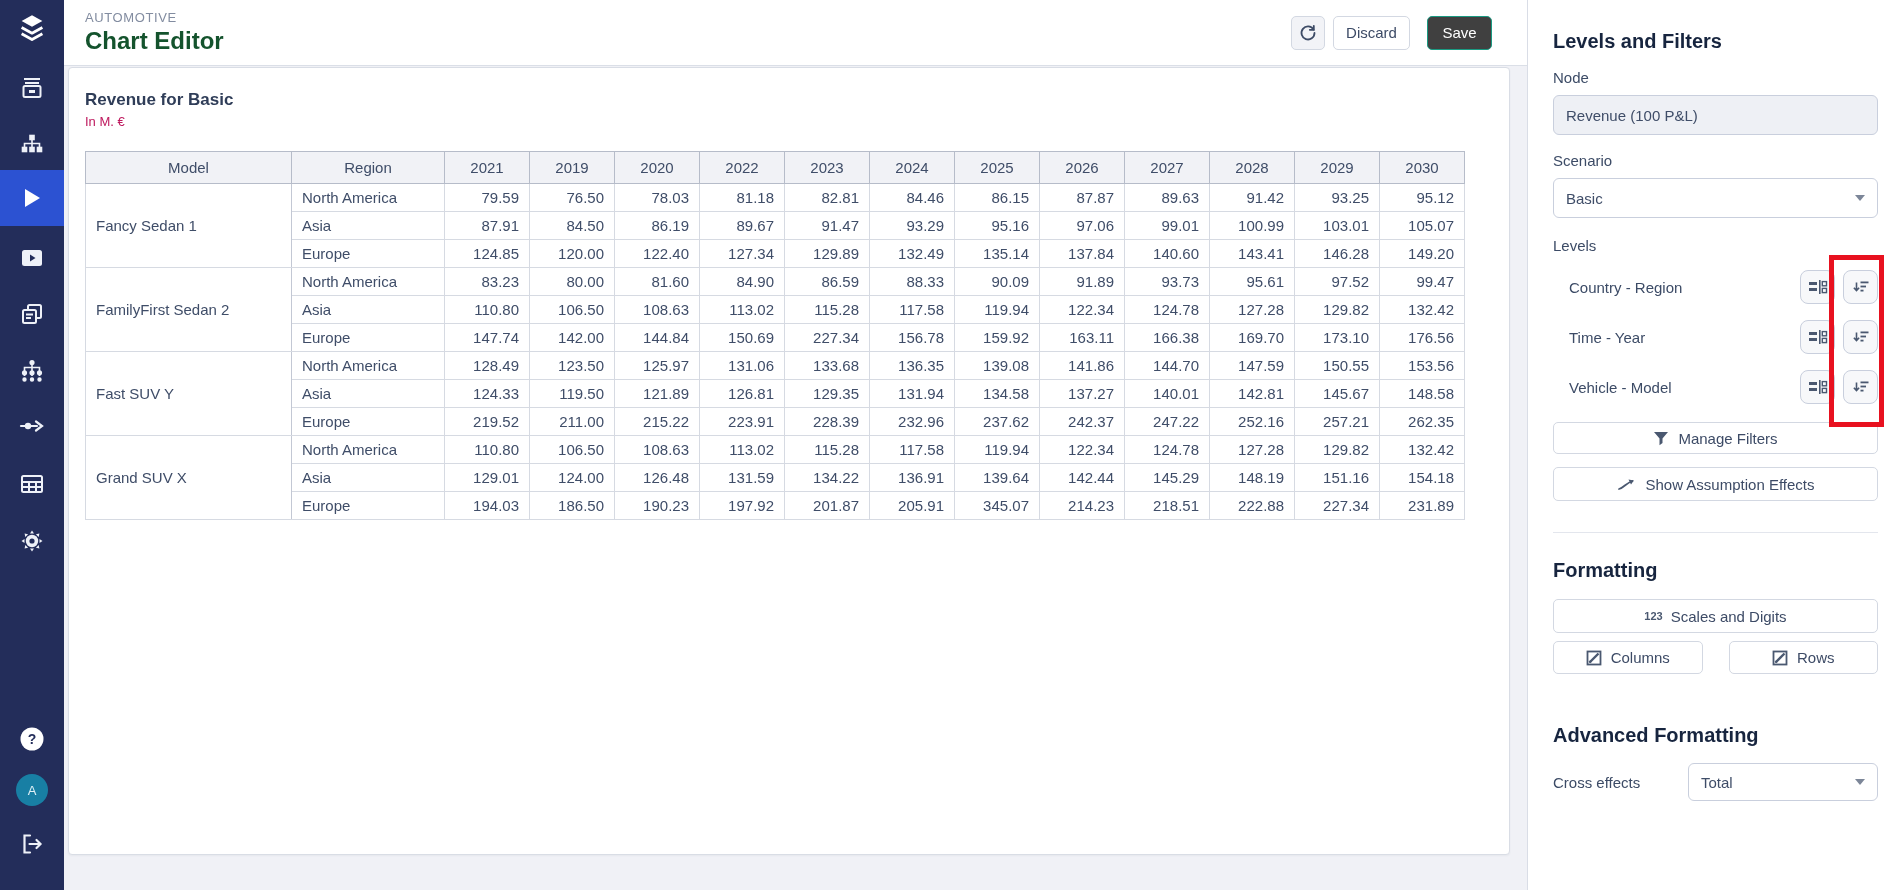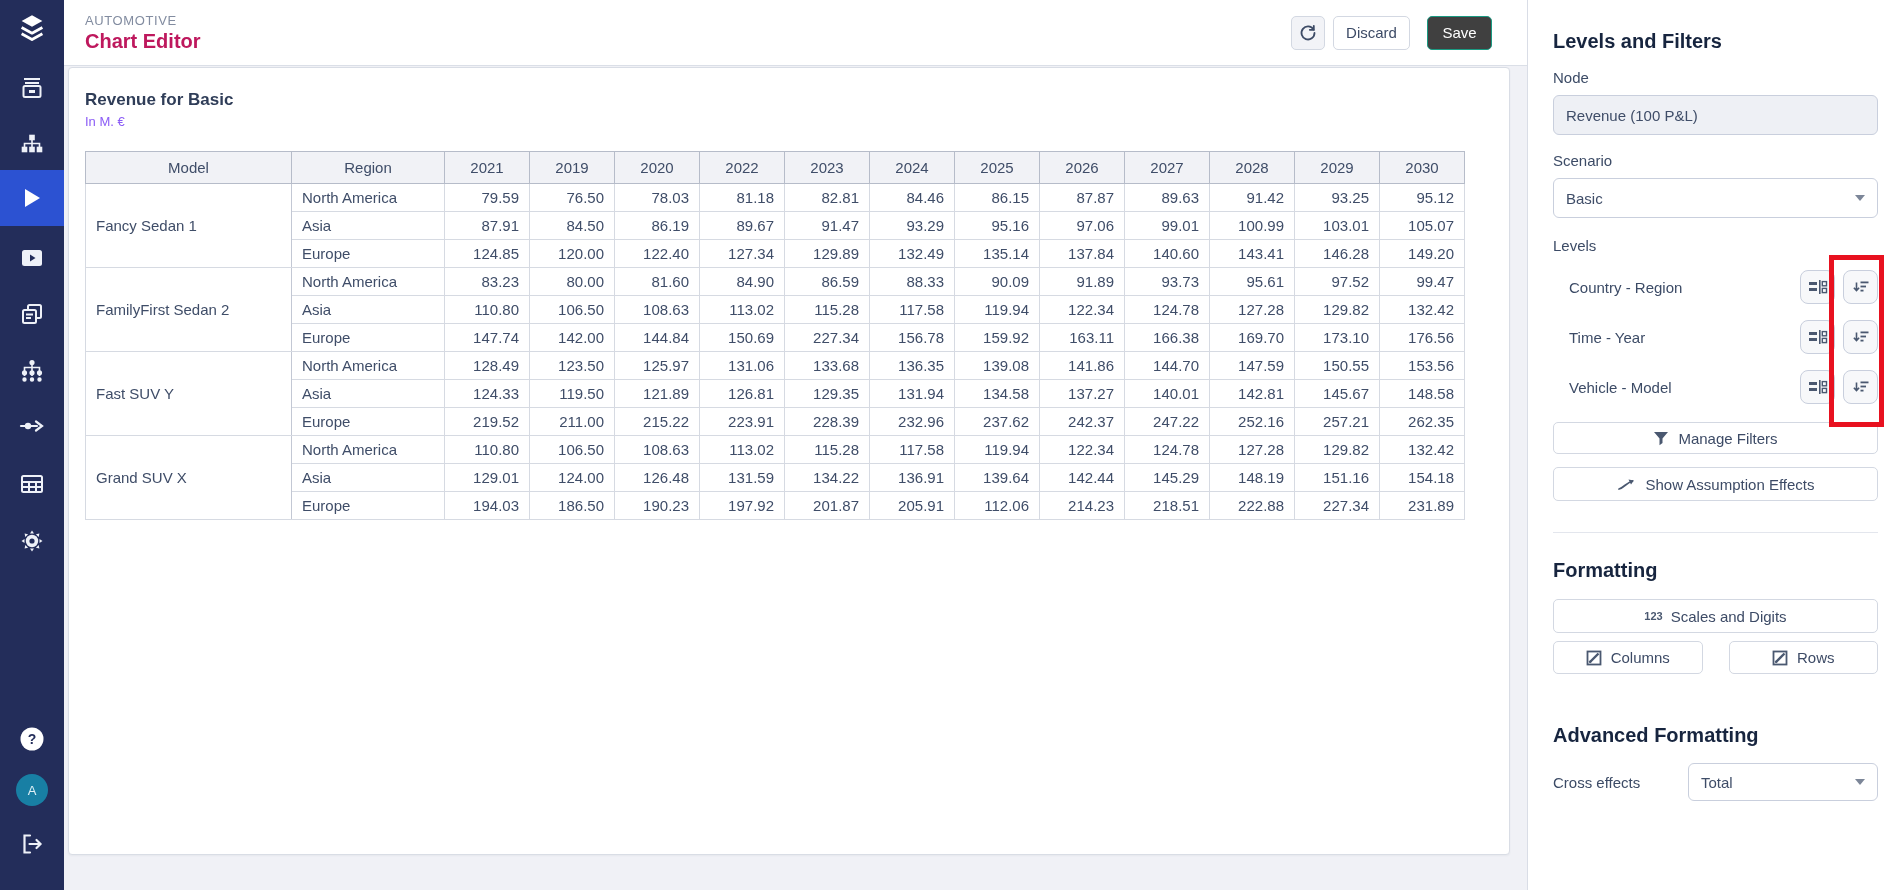--- a/index.html
+++ b/index.html
@@ -11,35 +11,35 @@
   .sidebar{position:absolute;left:0;top:0;width:64px;height:890px;background:#232d5a;z-index:5;}
   .side-item{position:absolute;left:0;width:64px;height:44px;display:flex;align-items:center;justify-content:center;cursor:pointer;}
   .side-item.active{background:#2c52d2;height:56px;}
   .gear-glyph{color:#eef1f8;font-size:24px;line-height:1;}
 
   
   .header{position:absolute;left:64px;top:0;width:1463px;height:66px;background:#ffffff;
     border-bottom:1px solid #dbdfe7;display:flex;align-items:center;}
   .hdr-titles{margin-left:21px;}
   .eyebrow{font-size:13px;color:#828ca0;letter-spacing:.6px;}
-  .page-title{font-size:20px;color:#be185d;font-weight:600;margin-top:2px;}
+  .page-title{font-size:24px;color:#14532d;font-weight:600;margin-top:2px;}
   .hdr-actions{margin-left:auto;margin-right:35px;display:flex;align-items:center;}
   .btn{border:1px solid #d3d8e2;border-radius:5px;background:#fff;color:#3d4b66;
     font-size:15px;display:flex;align-items:center;justify-content:center;cursor:pointer;height:34px;
     font-family:"Liberation Sans",sans-serif;}
   .btn-refresh{width:34px;background:#f2f3f7;margin-right:8px;}
   .btn-discard{width:77px;margin-right:17px;}
   .btn-save{width:65px;background:#404040;border-color:#1a9a82;color:#fff;}
 
   
   .content{position:absolute;left:64px;top:66px;width:1463px;height:824px;background:#f0f1f6;}
   .card{position:absolute;left:4px;top:1px;width:1442px;height:788px;background:#fff;
     border:1px solid #d9dde5;border-radius:4px;padding:16px 16px 0 16px;box-shadow:0 1px 2px rgba(40,50,80,.05);}
   .card-title{font-size:17px;font-weight:600;color:#2f3d58;margin-top:6px;}
-  .card-subtitle{font-size:13px;color:#8b5cf6;margin-top:4px;}
+  .card-subtitle{font-size:13px;color:#be185d;margin-top:4px;}
 
   table.data{border-collapse:collapse;margin-top:22px;border:1px solid #a7aebd;
     font-size:15px;color:#3f4d68;table-layout:fixed;}
   table.data th{background:#f1f2f6;font-weight:400;border:1px solid #b6bcc9;height:32px;text-align:center;padding:0;}
   table.data td{border:1px solid #d6dae2;height:28px;padding:0 10px;white-space:nowrap;overflow:hidden;}
   table.data td.num{text-align:right;}
   table.data tr.group-first td{border-top:1px solid #a7aebd;}
   table.data td.model{border-right:1px solid #c3c8d4;}
 
   
@@ -419,21 +419,21 @@
             <td class="num">154.18</td>
           </tr>
           <tr>
             <td>Europe</td>
             <td class="num">194.03</td>
             <td class="num">186.50</td>
             <td class="num">190.23</td>
             <td class="num">197.92</td>
             <td class="num">201.87</td>
             <td class="num">205.91</td>
-            <td class="num">112.06</td>
+            <td class="num">345.07</td>
             <td class="num">214.23</td>
             <td class="num">218.51</td>
             <td class="num">222.88</td>
             <td class="num">227.34</td>
             <td class="num">231.89</td>
           </tr>
         </tbody>
     </table>
   </div>
 </div>

